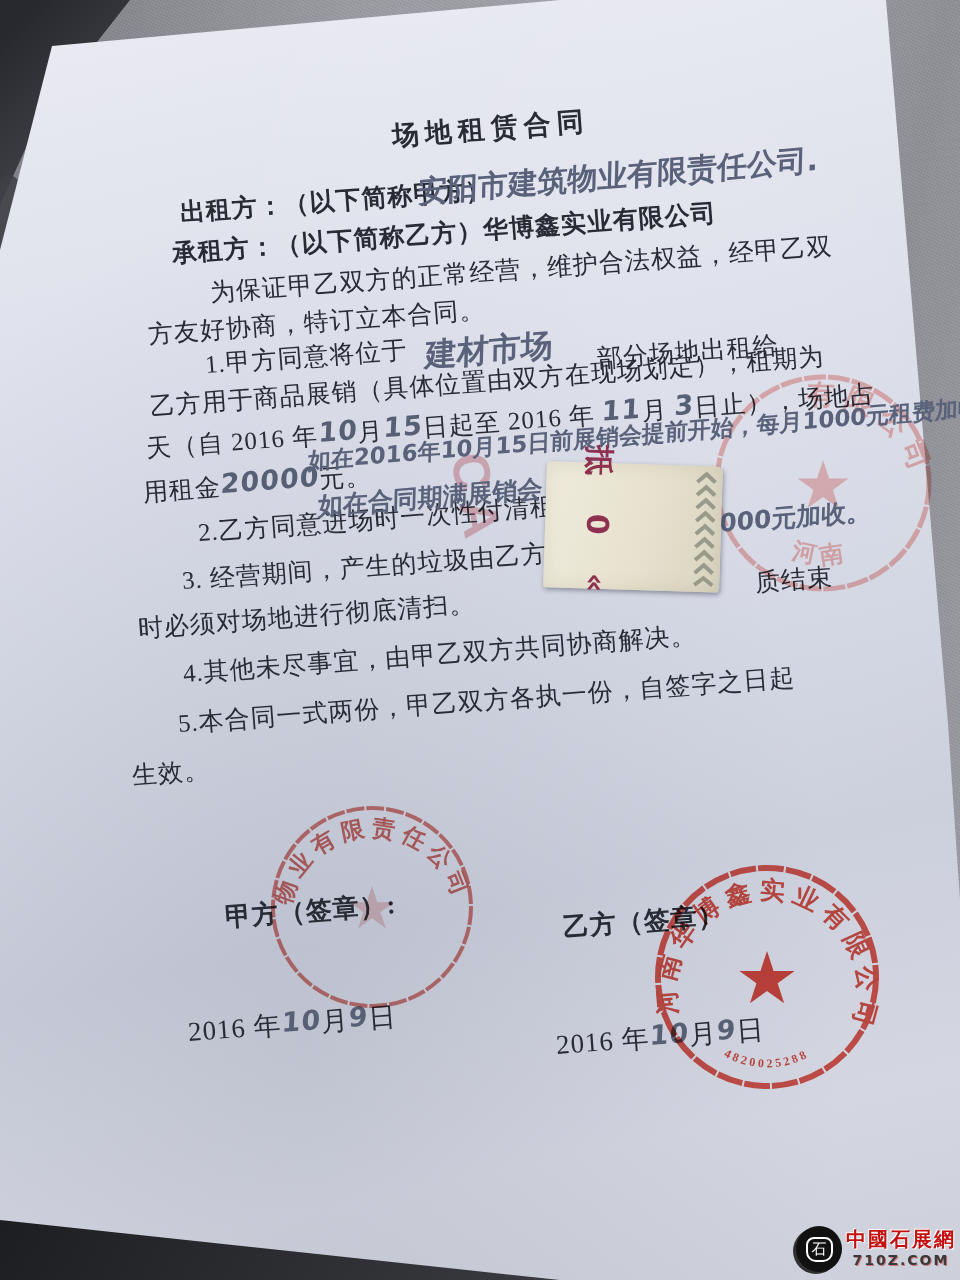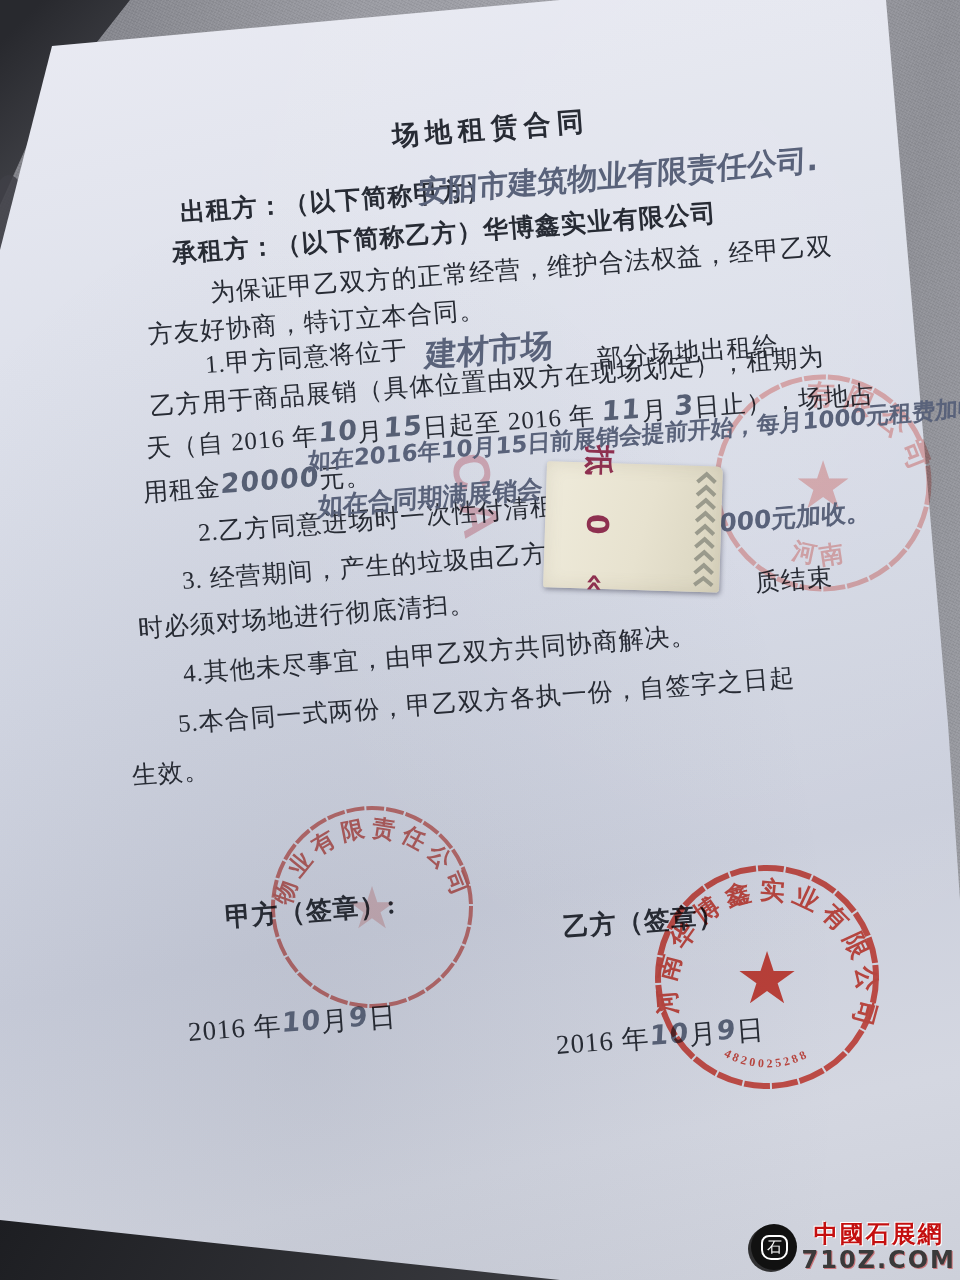--- a/index.html
+++ b/index.html
@@ -59,23 +59,23 @@
       color:#8e3050;white-space:nowrap;}
   .slip-chevrons{position:absolute;right:4px;top:4px;}
 
   
   .watermark{position:absolute;right:4px;bottom:8px;z-index:60;display:flex;align-items:center;gap:4px;}
   .wm-logo{width:46px;height:46px;border-radius:50%;background:#111;display:flex;align-items:center;
       justify-content:center;box-shadow:-3px 2px 0 rgba(20,20,20,.85);}
   .wm-logo span{color:#fff;border:2px solid #fff;border-radius:8px 8px 10px 10px;font-size:15px;
       line-height:1;padding:3px 4px;font-family:"DejaVu Sans",sans-serif;}
   .wm-text{display:flex;flex-direction:column;align-items:center;line-height:1;}
-  .wm-title{font-family:Liberation Sans, sans-serif;font-weight:bold;font-size:24px;color:#c40f0f;
+  .wm-title{font-family:Liberation Mono, monospace;font-weight:bold;font-size:20px;color:#c40f0f;
       text-shadow:1px 1px 0 #fff,-1px -1px 0 #fff;letter-spacing:2px;}
-  .wm-domain{font-family:"DejaVu Sans",sans-serif;font-weight:bold;font-size:24px;color:#3a3a3a;
+  .wm-domain{font-family:"DejaVu Sans",sans-serif;font-weight:bold;font-size:14px;color:#3a3a3a;
       text-shadow:1px 1px 0 rgba(200,40,40,.55);letter-spacing:2px;margin-top:2px;}
 </style>
 </head>
 <body>
 
 <div class="fabric"></div>
 <div class="corner-dark-tl"></div>
 <div class="edge-blob"></div>
 
 <div class="paper"></div>

